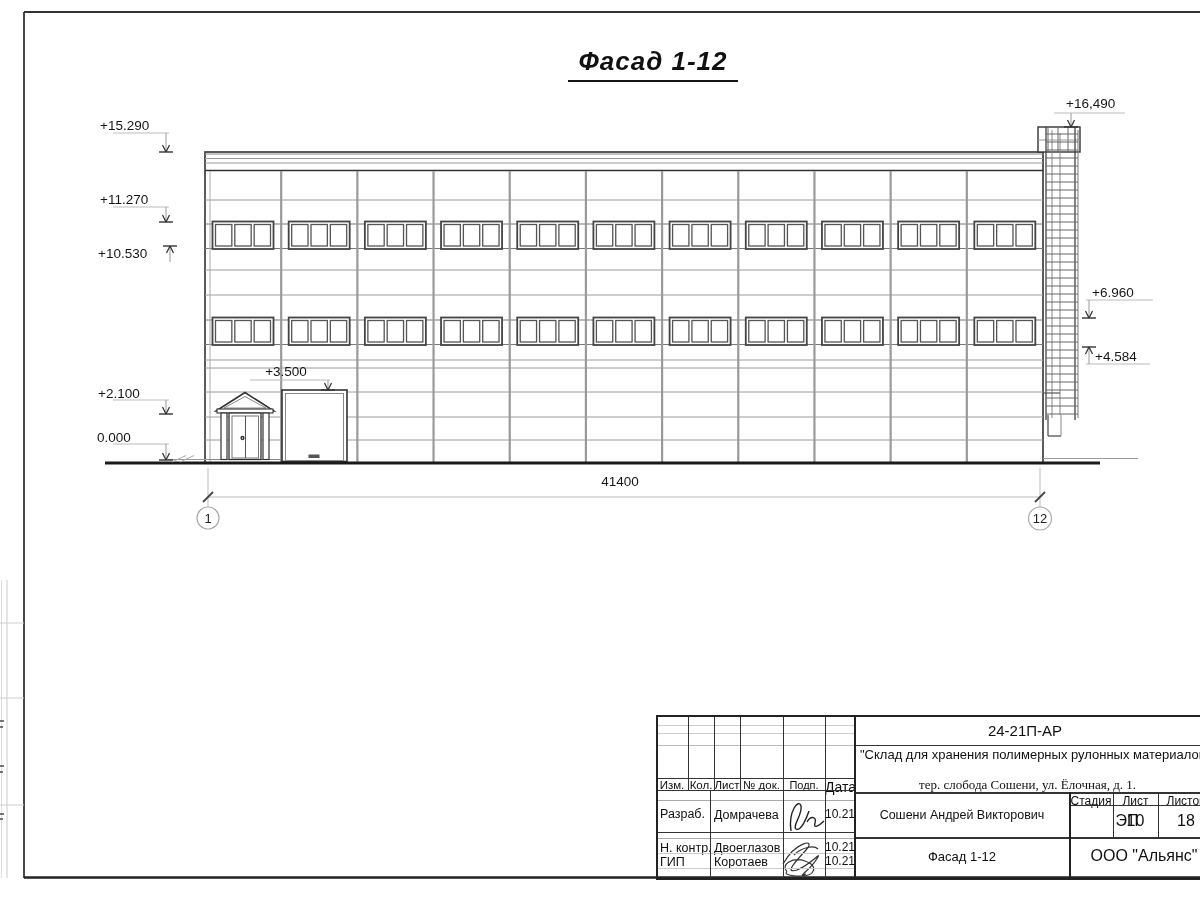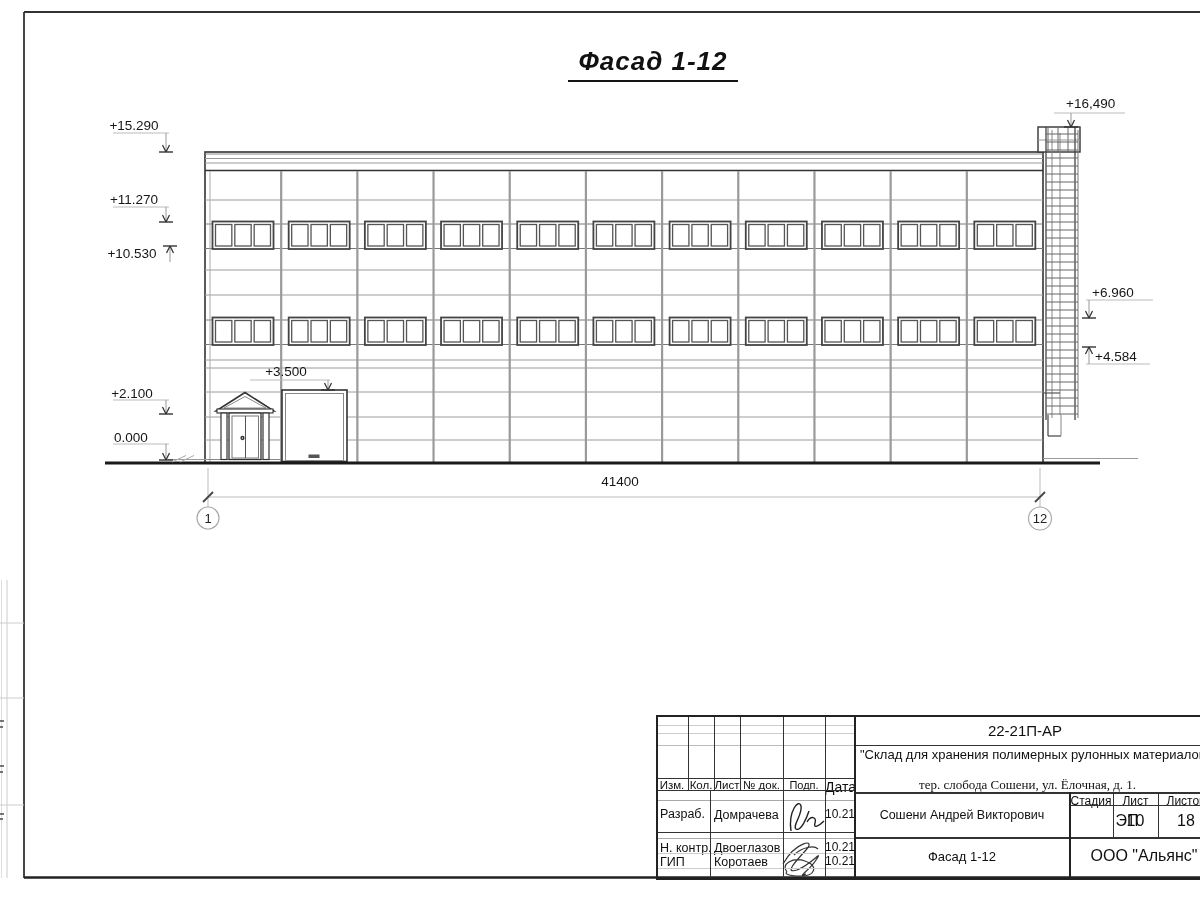--- a/index.html
+++ b/index.html
@@ -1,20 +1,20 @@
 <!DOCTYPE html>
 <html><head>
 <meta charset="utf-8">
 <style>
   html,body{margin:0;padding:0;}
   body{width:1200px;height:900px;position:relative;overflow:hidden;background:#fff;
        font-family:"Liberation Sans",sans-serif;color:#111;}
   .abs{position:absolute;}
   .lbl{position:absolute;font-size:13.5px;color:#161616;white-space:nowrap;}
-  .r{text-align:center;} .c{text-align:center;}
+  .r{text-align:left;} .c{text-align:center;}
   #title{position:absolute;left:568px;top:46px;width:170px;text-align:center;
          font-style:italic;font-weight:600;font-size:26px;
          border-bottom:2px solid #151515;padding-bottom:3px;letter-spacing:1px;}
   #tb{position:absolute;left:656px;top:715px;width:560px;height:163px;
       border-top:2px solid #222;background:transparent;}
   #tb .hl,#tb .vl{position:absolute;background:#333;}
   .tbt{position:absolute;white-space:nowrap;color:#101010;}
   .serif{font-family:"Liberation Serif",serif;}
   .gridnum{position:absolute;font-size:13px;text-align:center;color:#222;}
   svg{position:absolute;left:0;top:0;}
@@ -305,21 +305,21 @@
 <div class="lbl" style="left:1066px;top:96px;">+16,490</div>
 <div class="lbl" style="left:1092px;top:285px;">+6.960</div>
 <div class="lbl" style="left:1095px;top:349px;">+4.584</div>
 
 <div class="lbl c" style="left:560px;top:474px;width:120px;">41400</div>
 <div class="gridnum" style="left:197px;top:511px;width:22px;">1</div>
 <div class="gridnum" style="left:1028px;top:511px;width:24px;">12</div>
 
 <div id="tb">
 
-  <div class="tbt" style="left:199px;top:5px;width:340px;text-align:center;font-size:15px;">22-21П-АР</div>
+  <div class="tbt" style="left:199px;top:5px;width:340px;text-align:center;font-size:15px;">24-21П-АР</div>
   <div class="tbt" style="left:204px;top:30px;font-size:13px;">"Склад для хранения полимерных рулонных материалов</div>
   <div class="tbt serif" style="left:199px;top:60px;width:345px;text-align:center;font-size:13px;">тер. слобода Сошени, ул. Ёлочная, д. 1.</div>
 
   <div class="tbt c" style="left:0px;top:62px;width:32px;font-size:11.5px;">Изм.</div>
   <div class="tbt c" style="left:32px;top:62px;width:26px;font-size:11.5px;">Кол.</div>
   <div class="tbt c" style="left:58px;top:62px;width:26px;font-size:11.5px;">Лист</div>
   <div class="tbt c" style="left:84px;top:62px;width:43px;font-size:11.5px;">№ док.</div>
   <div class="tbt c" style="left:127px;top:62px;width:42px;font-size:11px;">Подп.</div>
   <div class="tbt c" style="left:169px;top:62px;width:30px;font-size:14px;">Дата</div>
 

